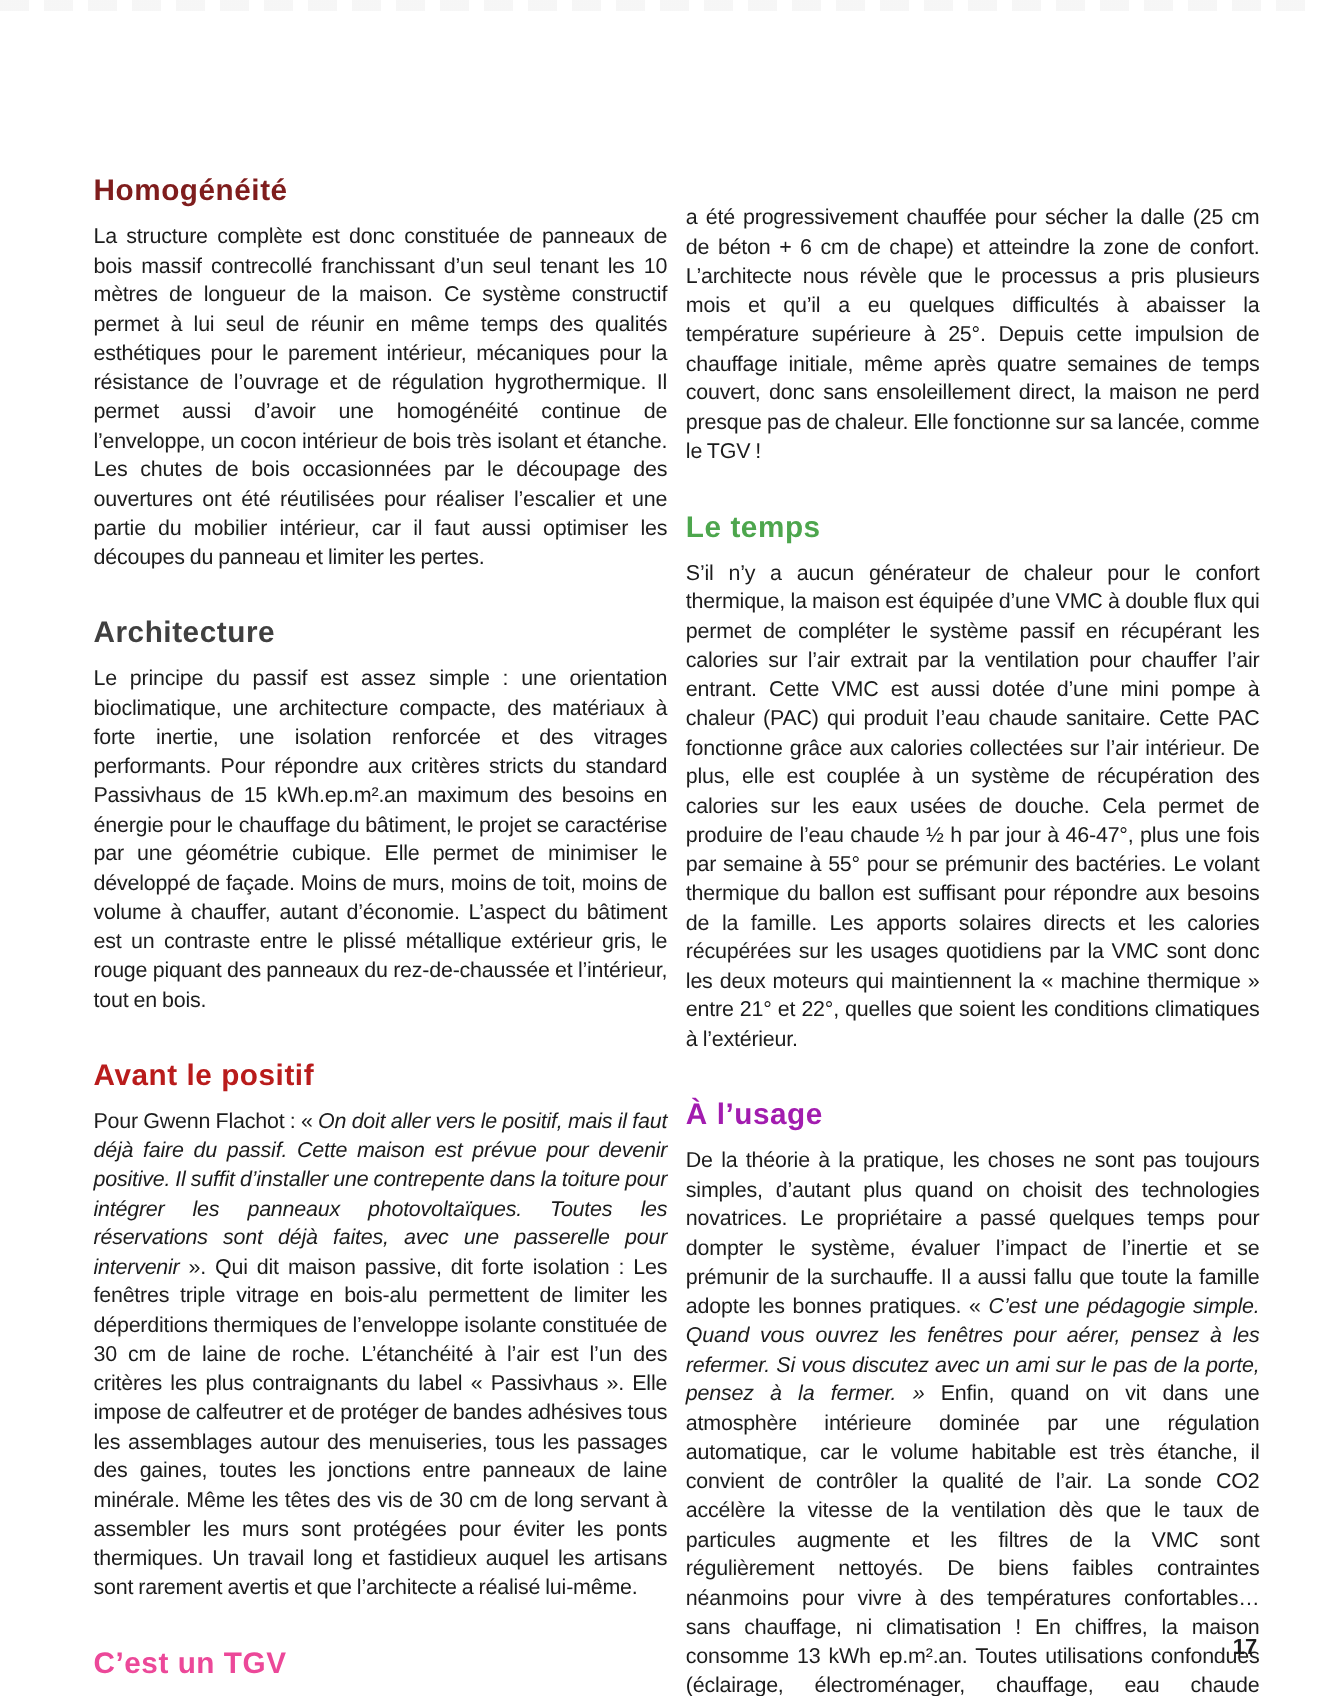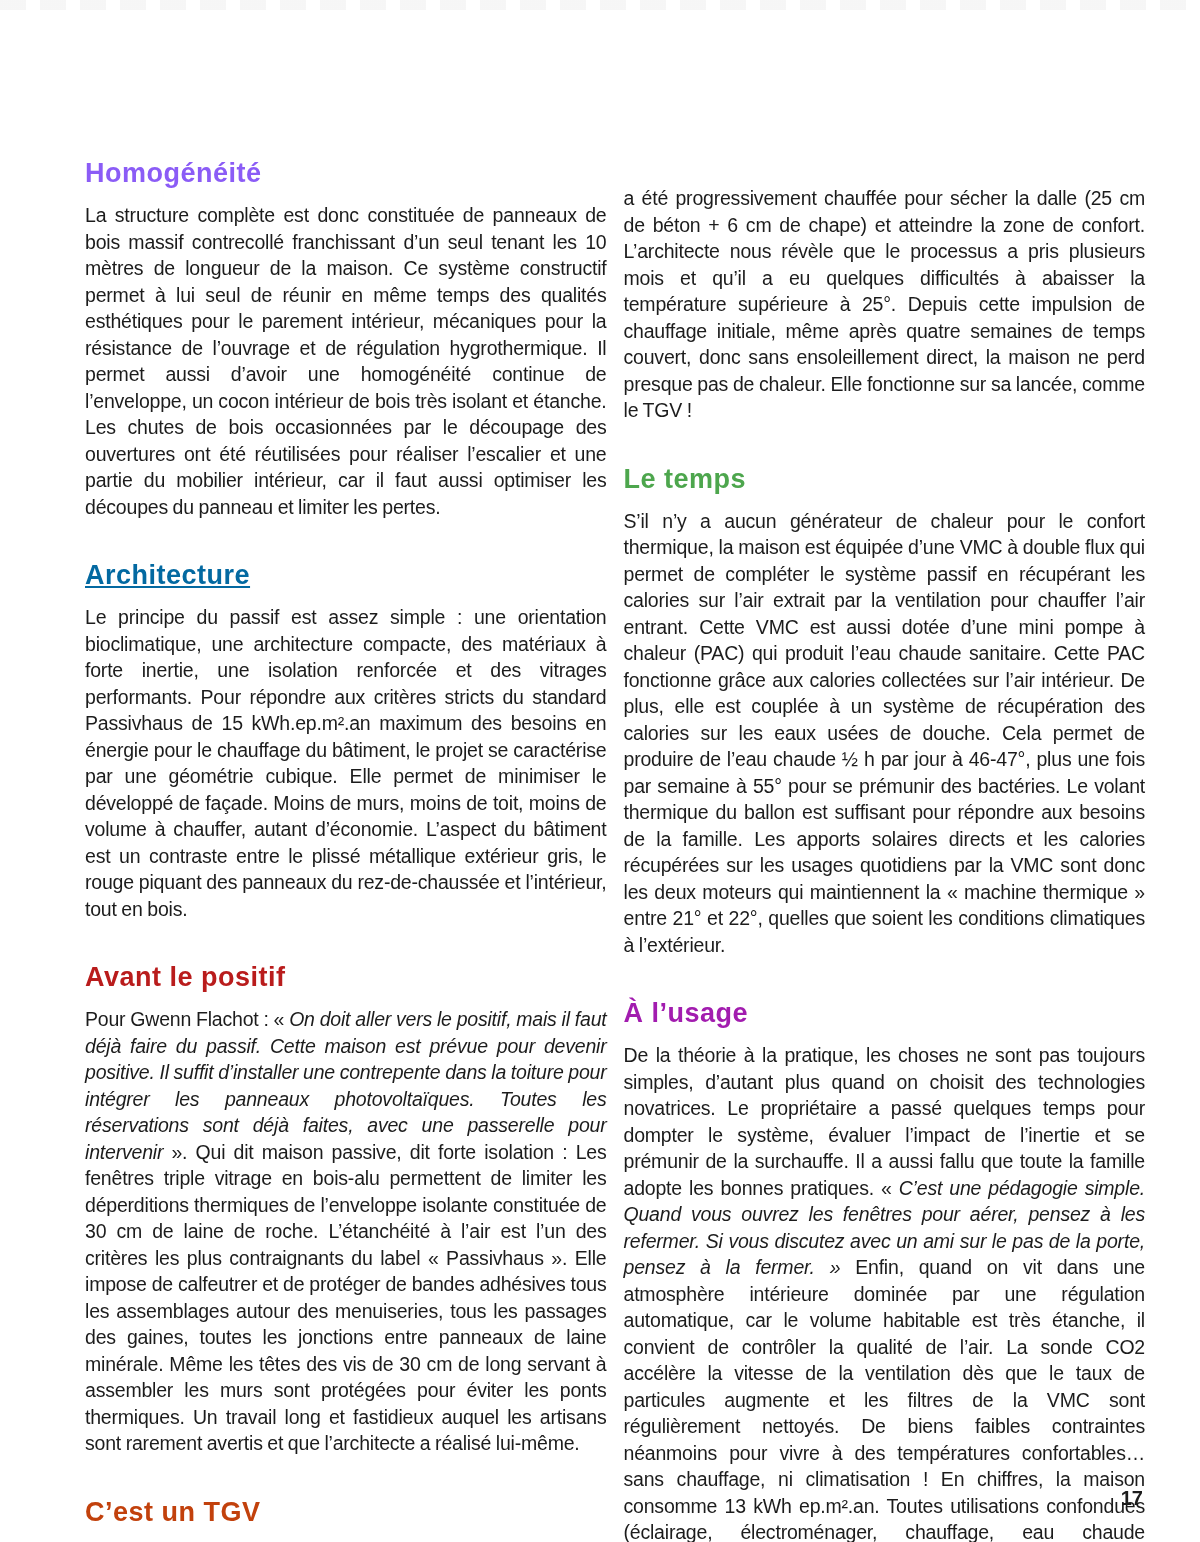--- a/index.html
+++ b/index.html
@@ -43,27 +43,27 @@
   }
 </style>
 </head>
 <body>
 
 <div class="page">
   <div class="top-edge"></div>
 
   <div class="columns">
     <div class="col" id="col-left">
-        <h2 style="color: #8b5cf6;">Homogénéité</h2>
+        <h2 style="color: #7f1d1d;">Homogénéité</h2>
         <p class="body"><span>La structure complète est donc constituée de panneaux de bois massif contrecollé franchissant d’un seul tenant les 10 mètres de longueur de la maison. Ce système constructif permet à lui seul de réunir en même temps des qualités esthétiques pour le parement intérieur, mécaniques pour la résistance de l’ouvrage et de régulation hygrothermique. Il permet aussi d’avoir une homogénéité continue de l’enveloppe, un cocon intérieur de bois très isolant et étanche. Les chutes de bois occasionnées par le découpage des ouvertures ont été réutilisées pour réaliser l’escalier et une partie du mobilier intérieur, car il faut aussi optimiser les découpes du panneau et limiter les pertes.</span></p>
-        <h2 style="color: #0369a1; text-decoration: underline;">Architecture</h2>
+        <h2 style="color: #404040;">Architecture</h2>
         <p class="body"><span>Le principe du passif est assez simple : une orientation bioclimatique, une architecture compacte, des matériaux à forte inertie, une isolation renforcée et des vitrages performants. Pour répondre aux critères stricts du standard Passivhaus de 15 kWh.ep.m².an maximum des besoins en énergie pour le chauffage du bâtiment, le projet se caractérise par une géométrie cubique. Elle permet de minimiser le développé de façade. Moins de murs, moins de toit, moins de volume à chauffer, autant d’économie. L’aspect du bâtiment est un contraste entre le plissé métallique extérieur gris, le rouge piquant des panneaux du rez-de-chaussée et l’intérieur, tout en bois.</span></p>
         <h2 style="color: #b91c1c;">Avant le positif</h2>
         <p class="body"><span>Pour Gwenn Flachot : « </span><span class="it">On doit aller vers le positif, mais il faut déjà faire du passif. Cette maison est prévue pour devenir positive. Il suffit d’installer une contrepente dans la toiture pour intégrer les panneaux photovoltaïques. Toutes les réservations sont déjà faites, avec une passerelle pour intervenir</span><span> ». Qui dit maison passive, dit forte isolation : Les fenêtres triple vitrage en bois-alu permettent de limiter les déperditions thermiques de l’enveloppe isolante constituée de 30 cm de laine de roche. L’étanchéité à l’air est l’un des critères les plus contraignants du label « Passivhaus ». Elle impose de calfeutrer et de protéger de bandes adhésives tous les assemblages autour des menuiseries, tous les passages des gaines, toutes les jonctions entre panneaux de laine minérale. Même les têtes des vis de 30 cm de long servant à assembler les murs sont protégées pour éviter les ponts thermiques. Un travail long et fastidieux auquel les artisans sont rarement avertis et que l’architecte a réalisé lui-même.</span></p>
-        <h2 style="color: #c2410c;">C’est un TGV</h2>
+        <h2 style="color: #ec4899;">C’est un TGV</h2>
         <p class="body"></p>
       </div>
     <div class="col" id="col-right">
       <div id="col-right-sections">
           <p class="body"><span>a été progressivement chauffée pour sécher la dalle (25 cm de béton + 6 cm de chape) et atteindre la zone de confort. L’architecte nous révèle que le processus a pris plusieurs mois et qu’il a eu quelques difficultés à abaisser la température supérieure à 25°. Depuis cette impulsion de chauffage initiale, même après quatre semaines de temps couvert, donc sans ensoleillement direct, la maison ne perd presque pas de chaleur. Elle fonctionne sur sa lancée, comme le TGV !</span></p>
           <h2 style="color: rgb(77, 166, 77);">Le temps</h2>
           <p class="body"><span>S’il n’y a aucun générateur de chaleur pour le confort thermique, la maison est équipée d’une VMC à double flux qui permet de compléter le système passif en récupérant les calories sur l’air extrait par la ventilation pour chauffer l’air entrant. Cette VMC est aussi dotée d’une mini pompe à chaleur (PAC) qui produit l’eau chaude sanitaire. Cette PAC fonctionne grâce aux calories collectées sur l’air intérieur. De plus, elle est couplée à un système de récupération des calories sur les eaux usées de douche. Cela permet de produire de l’eau chaude ½ h par jour à 46-47°, plus une fois par semaine à 55° pour se prémunir des bactéries. Le volant thermique du ballon est suffisant pour répondre aux besoins de la famille. Les apports solaires directs et les calories récupérées sur les usages quotidiens par la VMC sont donc les deux moteurs qui maintiennent la « machine thermique » entre 21° et 22°, quelles que soient les conditions climatiques à l’extérieur.</span></p>
           <h2 style="color: #a21caf;">À l’usage</h2>
           <p class="body"><span>De la théorie à la pratique, les choses ne sont pas toujours simples, d’autant plus quand on choisit des technologies novatrices. Le propriétaire a passé quelques temps pour dompter le système, évaluer l’impact de l’inertie et se prémunir de la surchauffe. Il a aussi fallu que toute la famille adopte les bonnes pratiques. « </span><span class="it">C’est une pédagogie simple. Quand vous ouvrez les fenêtres pour aérer, pensez à les refermer. Si vous discutez avec un ami sur le pas de la porte, pensez à la fermer. »</span><span> Enfin, quand on vit dans une atmosphère intérieure dominée par une régulation automatique, car le volume habitable est très étanche, il convient de contrôler la qualité de l’air. La sonde CO2 accélère la vitesse de la ventilation dès que le taux de particules augmente et les filtres de la VMC sont régulièrement nettoyés. De biens faibles contraintes néanmoins pour vivre à des températures confortables… sans chauffage, ni climatisation ! En chiffres, la maison consomme 13 kWh ep.m².an. Toutes utilisations confondues (éclairage, électroménager, chauffage, eau chaude sanitaire…), la seule facture d’énergie de la maison est celle d’EDF. Nous avons pu constater qu’elle était de 589 € TTC sur les 15 premiers mois, soit 471 € par an. 39 € par mois, dont 20 € pour les abonnements, taxes et contributions diverses.</span></p>
         </div>

